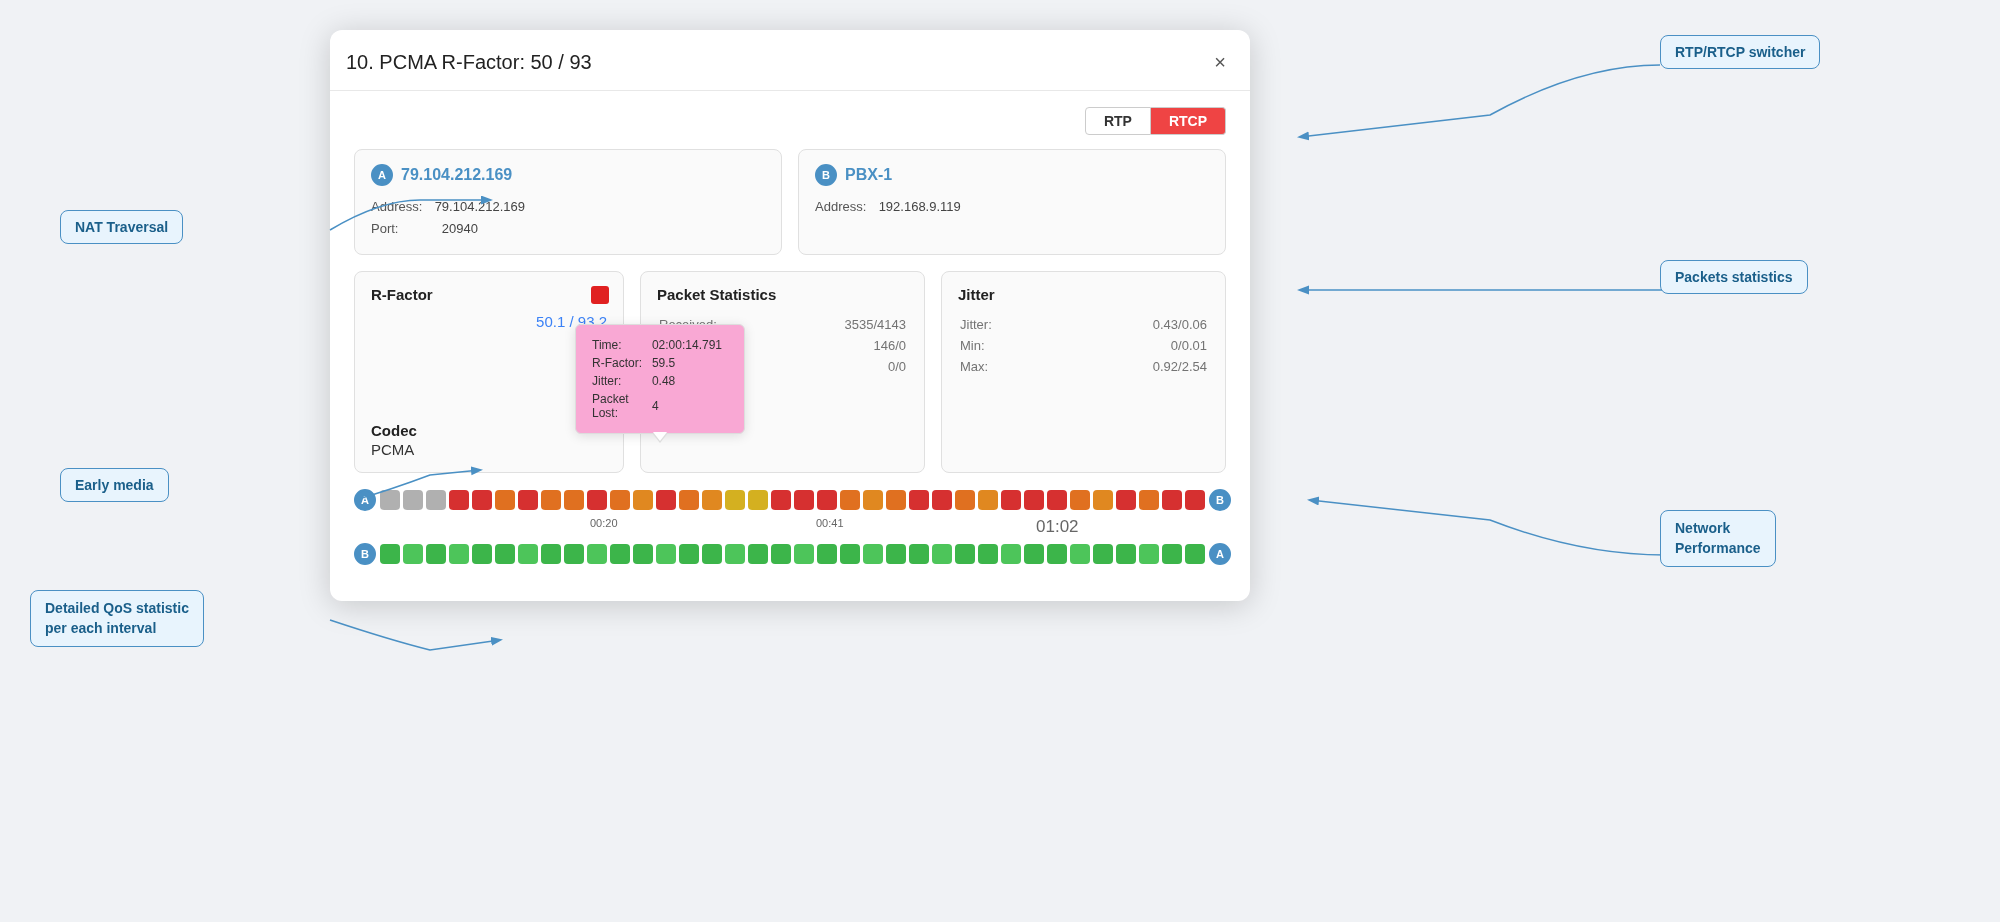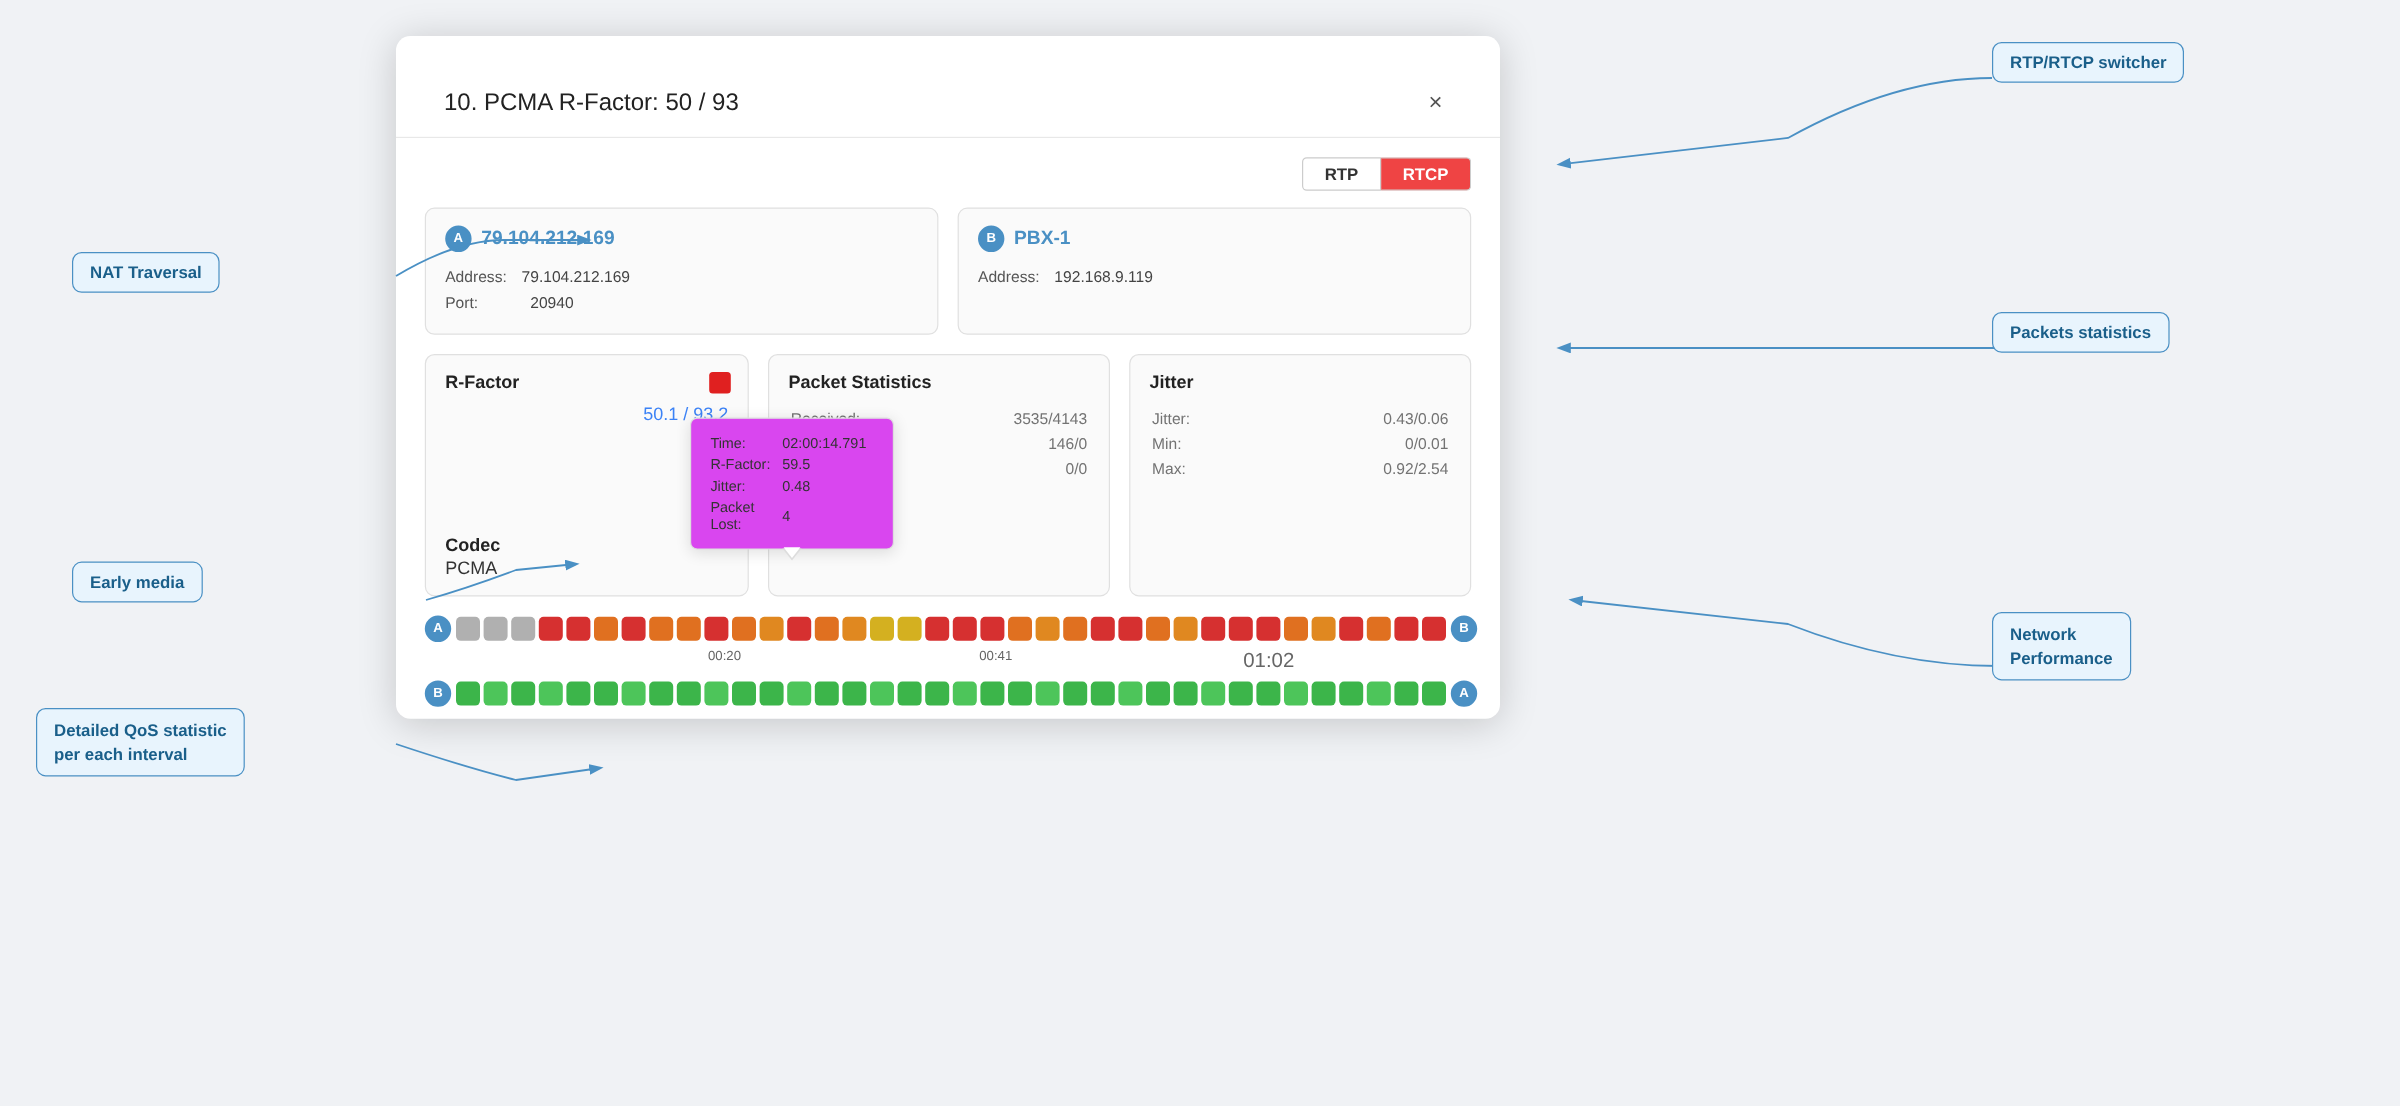--- a/index.html
+++ b/index.html
@@ -21,43 +21,42 @@
       background: #fff;
       border-radius: 12px;
       box-shadow: 0 4px 32px rgba(0,0,0,0.18);
       overflow: visible;
     }
 
     .modal-header {
       display: flex;
       align-items: center;
       justify-content: space-between;
-      padding: 18px 40px 14px;
+      padding: 18px 16px 14px;
       border-bottom: 1px solid #e8e8e8;
-      margin-top: 24px;
     }
 
     .modal-title {
       font-size: 20px;
       font-weight: 500;
       color: #222;
     }
 
     .close-btn {
       font-size: 20px;
       color: #555;
       cursor: pointer;
       background: none;
       border: none;
       line-height: 1;
       padding: 4px 8px;
     }
 
     .modal-body {
-      padding: 16px 24px 10px;
+      padding: 16px 24px 36px;
     }
 
     
     .rtp-switcher {
       display: flex;
       justify-content: flex-end;
       margin-bottom: 14px;
       gap: 0;
     }
 
@@ -225,21 +224,21 @@
       font-size: 15px;
       color: #333;
       margin-top: 2px;
     }
 
     
     .tooltip-box {
       position: absolute;
       left: 220px;
       top: 52px;
-      background: #d946ef;
+      background: #f9a8d4;
       border: 1px solid #ddd;
       border-radius: 6px;
       padding: 10px 14px;
       box-shadow: 0 2px 12px rgba(0,0,0,0.12);
       font-size: 12px;
       color: #333;
       z-index: 10;
       min-width: 170px;
     }
 

